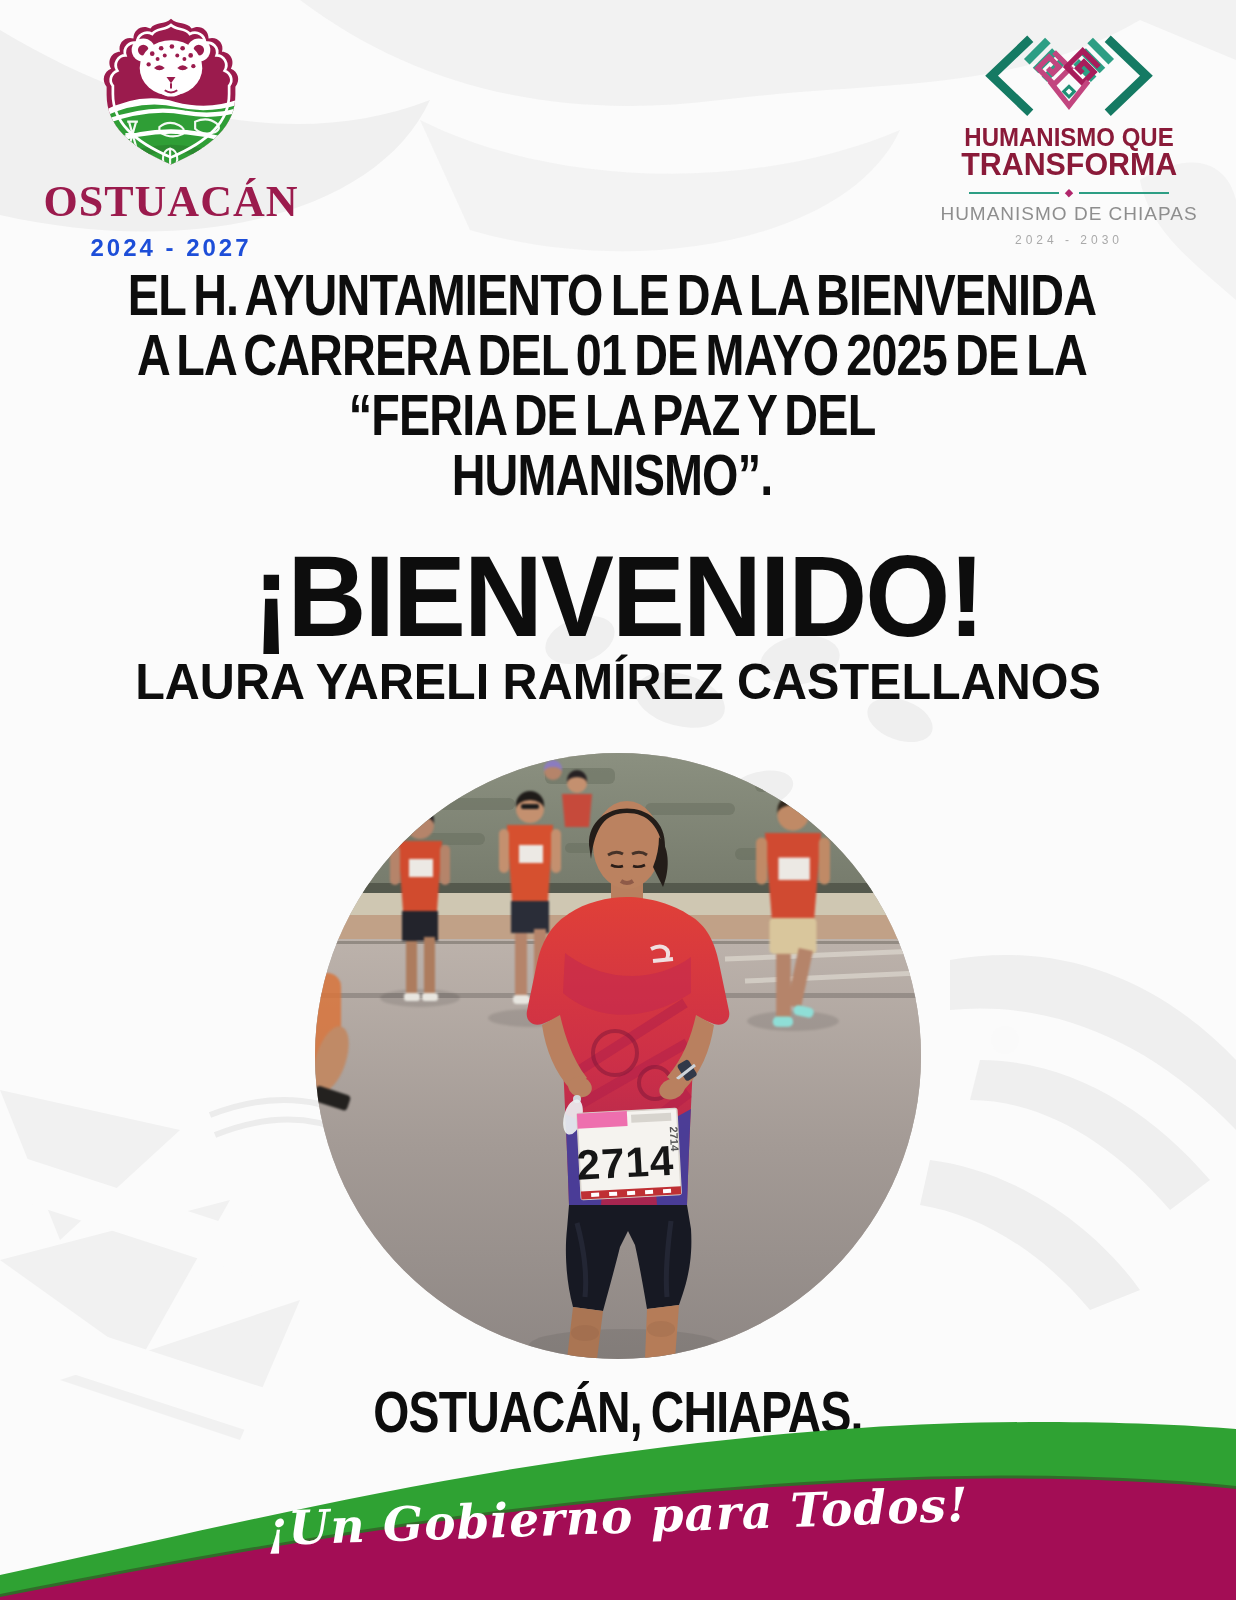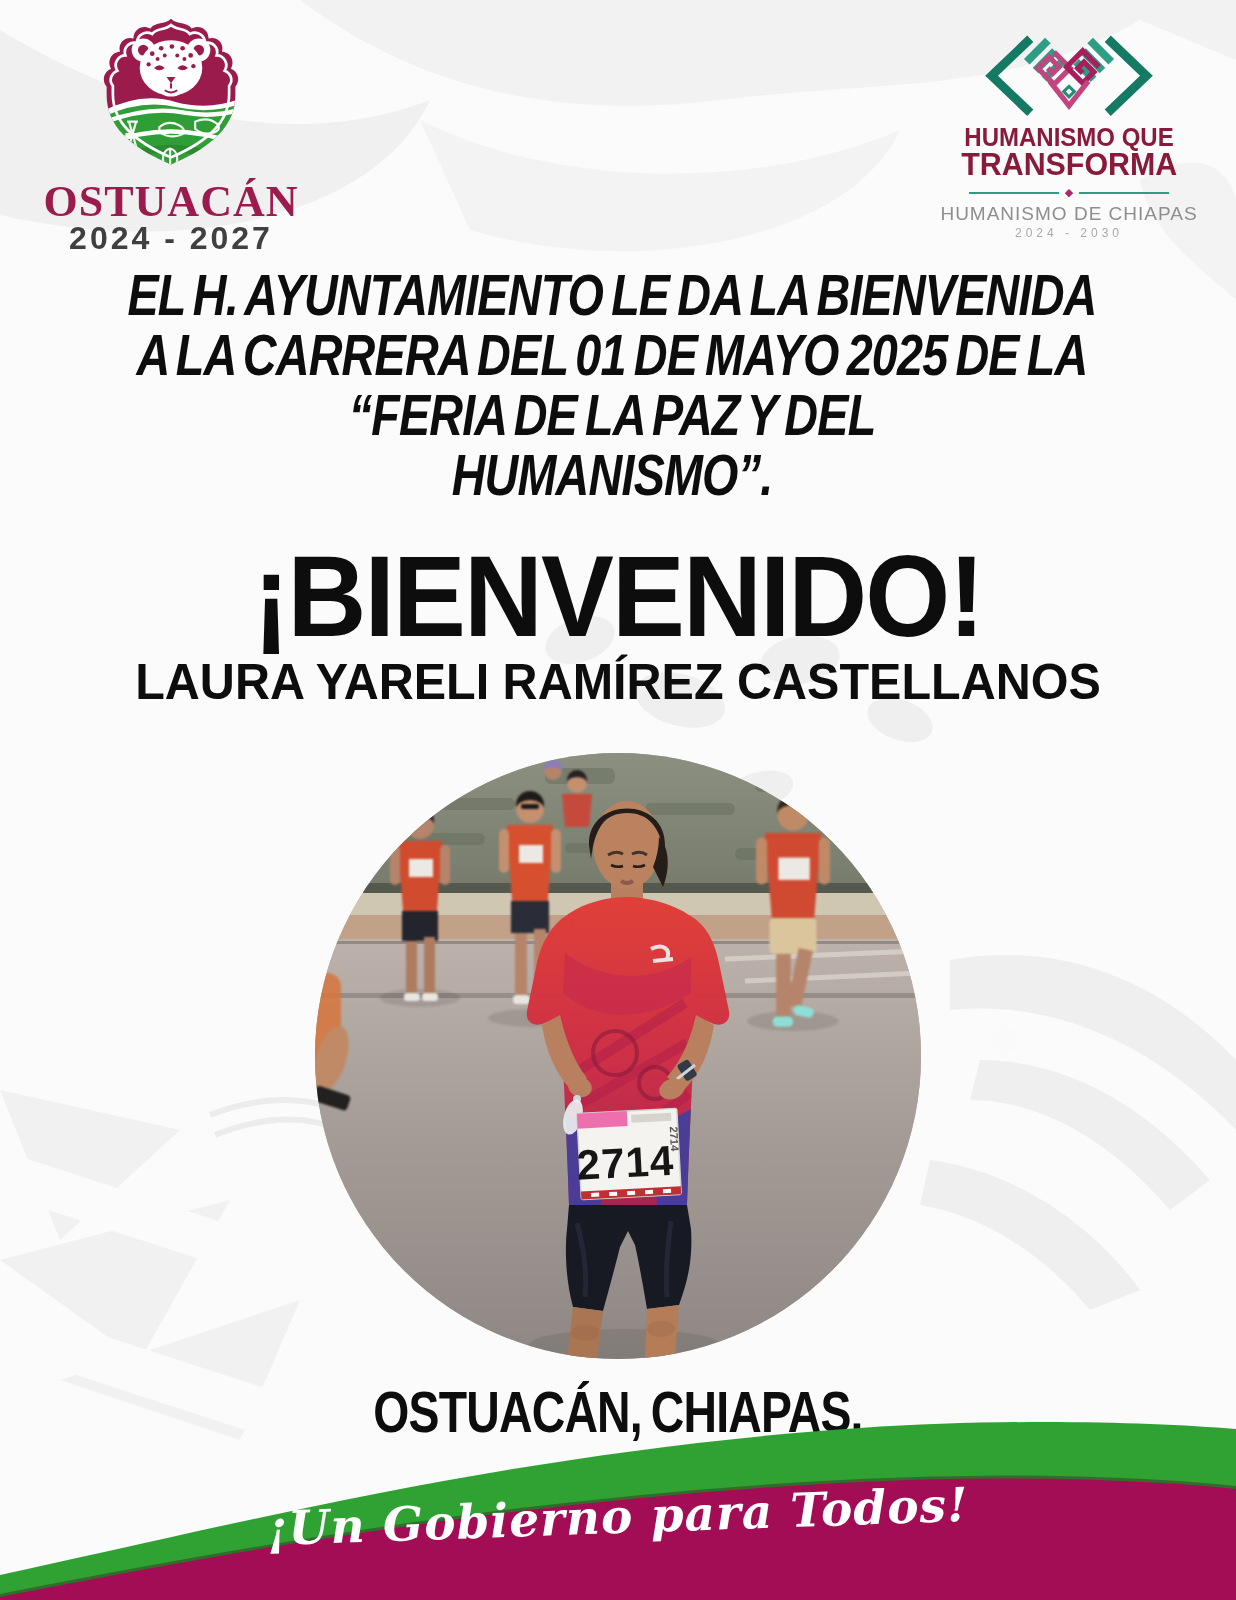--- a/index.html
+++ b/index.html
@@ -18,35 +18,35 @@
   .watermark{position:absolute;inset:0;z-index:0;}
   .layer{position:absolute;z-index:2;}
 
   
   .logo-ostuacan{left:38px;top:16px;width:266px;display:flex;flex-direction:column;align-items:center;}
   .logo-ostuacan .name{
     font-family:"Liberation Serif",serif;font-weight:bold;font-size:44px;
     color:var(--maroon);letter-spacing:1px;line-height:40px;margin-top:12px;
   }
   .logo-ostuacan .term{
-    font-weight:bold;font-size:32px;color:#404040;letter-spacing:3px;line-height:28px;margin-top:2px;
+    font-weight:bold;font-size:24px;color:#1d4ed8;letter-spacing:3px;line-height:28px;margin-top:12px;
   }
 
   
   .logo-chiapas{left:938px;top:30px;width:262px;display:flex;flex-direction:column;align-items:center;text-align:right;}
   .logo-chiapas .l1{font-weight:800;font-size:25px;color:var(--maroon-dark);letter-spacing:0;line-height:26px;transform:scaleX(.96);margin-top:6px;}
   .logo-chiapas .l2{font-weight:800;font-size:31px;color:var(--maroon-dark);line-height:30px;transform:scaleX(.98);}
   .logo-chiapas .divider{display:flex;align-items:center;gap:6px;width:200px;margin:7px 0 5px 0;}
   .logo-chiapas .divider .bar{flex:1;height:2px;background:#2D9E84;}
   .logo-chiapas .divider .diamond{color:#B1256B;font-size:11px;line-height:11px;}
   .logo-chiapas .gov{font-size:19px;color:var(--gray-logo);letter-spacing:1px;line-height:22px;}
-  .logo-chiapas .term2{font-size:12px;color:#A9A9A9;letter-spacing:4px;line-height:16px;margin-top:0;}
-
-  
-  .headline{left:0;top:265px;width:1224px;text-align:center;font-style:italic;}
+  .logo-chiapas .term2{font-size:12px;color:#A9A9A9;letter-spacing:4px;line-height:16px;margin-top:7px;}
+
+  
+  .headline{left:0;top:265px;width:1224px;text-align:center;}
   .headline .hl{
     font-weight:800;font-size:57px;line-height:60px;letter-spacing:-1px;word-spacing:-5px;
     transform:scaleX(.82);transform-origin:50% 50%;white-space:nowrap;color:var(--ink);
   }
   .greeting{left:0;top:536px;width:1236px;text-align:center;font-weight:800;font-size:115px;line-height:120px;letter-spacing:-2px;transform:scaleX(.95);transform-origin:50% 50%;white-space:nowrap;color:var(--ink);}
   .participant{left:0;top:655px;width:1236px;text-align:center;font-weight:800;font-size:50px;line-height:54px;letter-spacing:0;transform:scaleX(.97);transform-origin:50% 50%;white-space:nowrap;color:var(--ink);}
 
   
   .photo-circle{left:315px;top:753px;width:606px;height:606px;border-radius:50%;overflow:hidden;background:#b1a8a2;}
   .photo-circle svg{display:block;width:100%;height:100%;}

